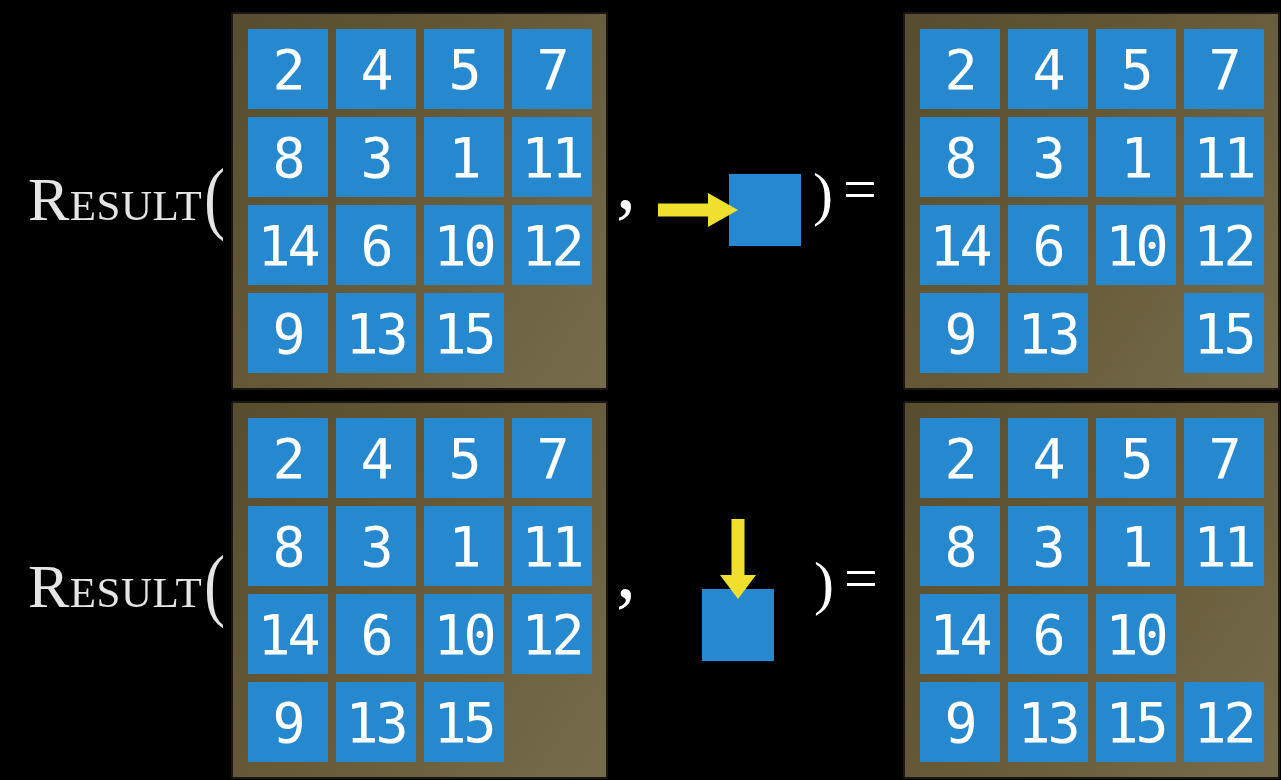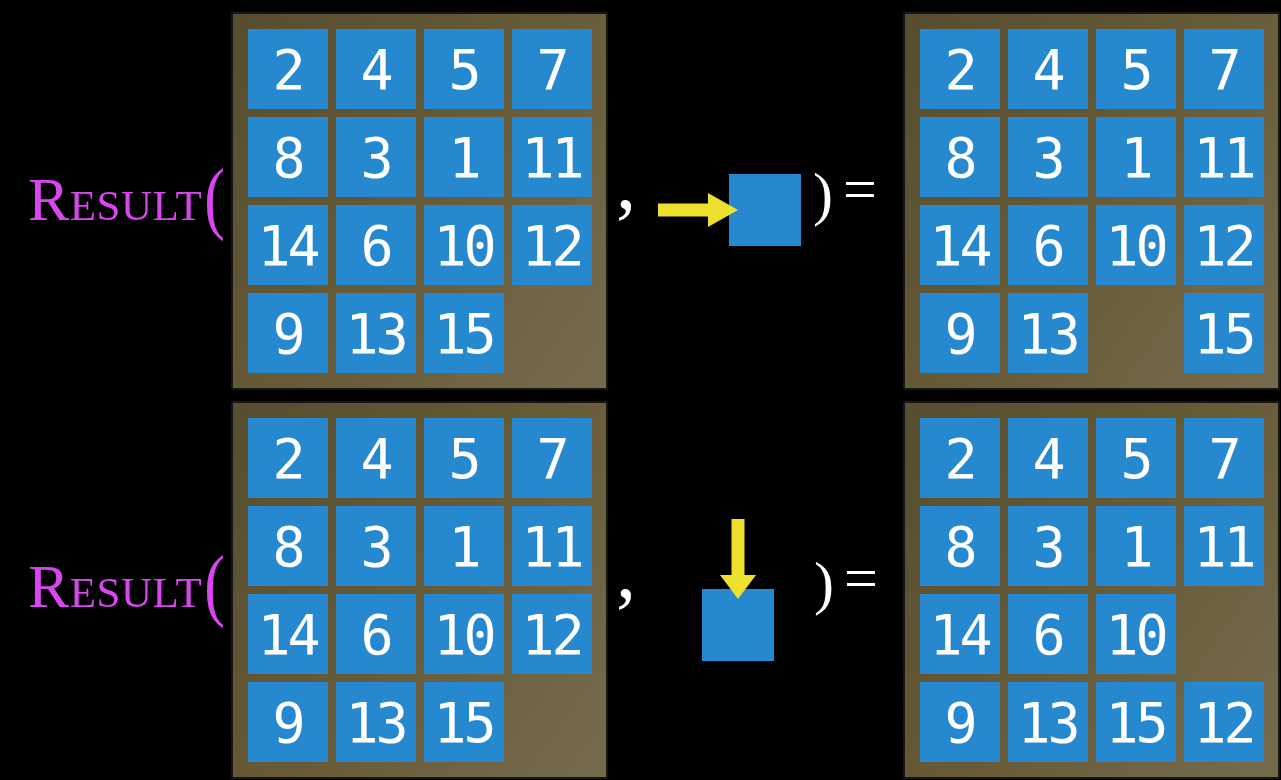--- a/index.html
+++ b/index.html
@@ -8,21 +8,21 @@
   }
   html,body { margin:0; padding:0; background:var(--background); }
   #stage {
     position:relative; width:1281px; height:780px; overflow:hidden;
     background:var(--background);
     font-family:"Liberation Serif", serif; color:#fff;
   }
   
   .result-label {
     position:absolute; left:28px; line-height:1; font-size:62px;
-    white-space:nowrap; color:#d946ef;
+    white-space:nowrap; color:#e5e5e5;
   }
   .result-word { font-variant:small-caps; letter-spacing:0.5px; }
   .result-open-paren {
     display:inline-block; margin-left:2px;
     transform:scaleY(1.28); transform-origin:50% 62%;
   }
   
   .board {
     position:absolute; width:377px; height:378px; box-sizing:border-box;
     border:2px solid var(--board-border); border-radius:2px;

